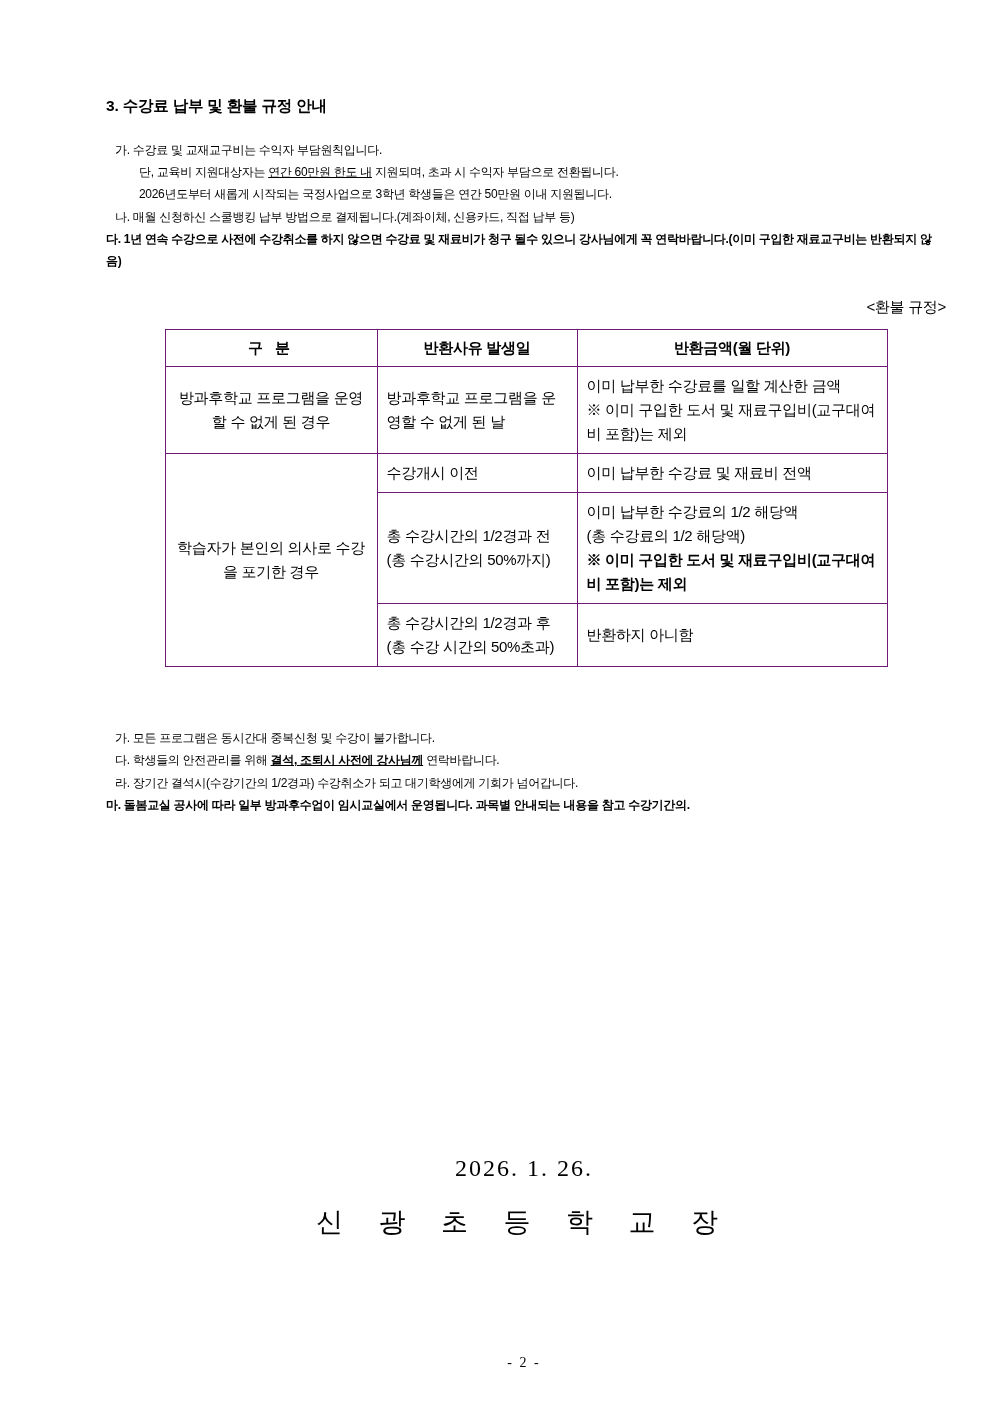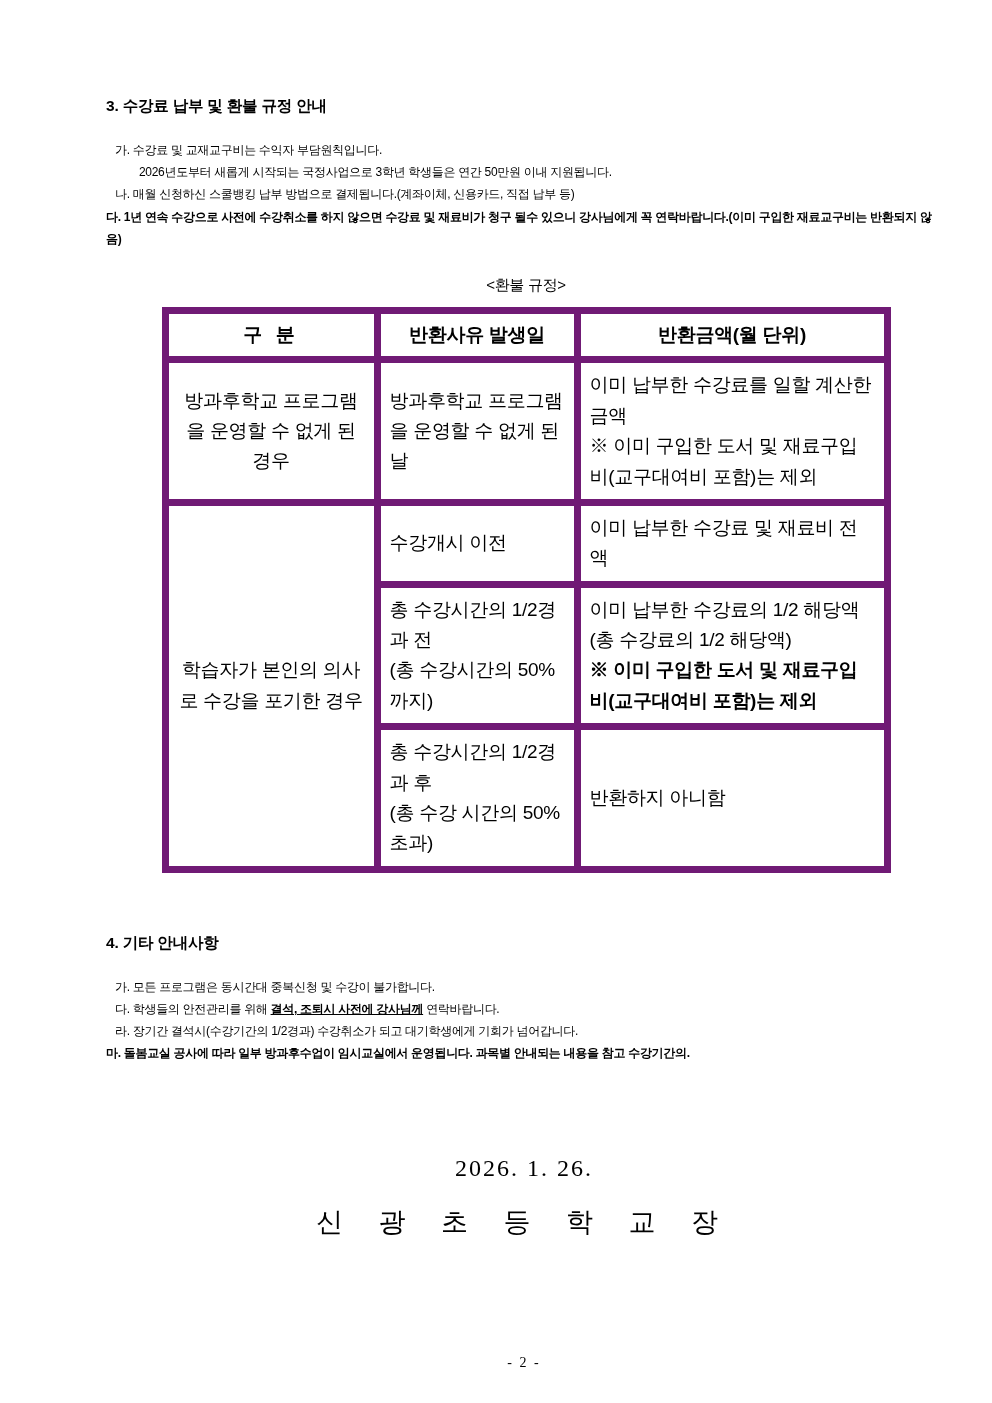--- a/index.html
+++ b/index.html
@@ -53,36 +53,36 @@
     white-space: normal;
   }
   .indent-a { padding-left: 9px; }
   .indent-b { padding-left: 33px; }
   .bold { font-weight: bold; }
   .u { text-decoration: underline; }
   .spacer-30 { height: 30px; }
 
   
   .table-title {
-    text-align: center;
+    text-align: right;
     font-size: 15px;
     font-weight: normal;
     letter-spacing: -0.3px;
     margin: 26px 0 12px 0;
   }
   table.refund {
     border-collapse: collapse;
     margin: 0 auto;
     width: 722px;
     table-layout: fixed;
   }
   table.refund th,
   table.refund td {
-    border: 7px solid #701a75;
-    font-size: 19px;
+    border: 1px solid #701a75;
+    font-size: 15px;
     letter-spacing: -0.3px;
     padding: 7px 9px;
     vertical-align: middle;
     line-height: 1.6;
   }
   table.refund th {
     text-align: center;
     font-weight: bold;
     padding: 6px 4px;
   }
@@ -130,20 +130,23 @@
 </head>
 <body>
 
 <div class="page">
   <div class="content">
 
     <div class="section-heading">3. 수강료 납부 및 환불 규정 안내</div>
 
     <div class="para indent-a">가. 수강료 및 교재교구비는 수익자 부담원칙입니다.</div>
 
+    <div class="para indent-b">
+      <span>단, 교육비 지원대상자는 </span><span class="u">연간 60만원 한도 내</span><span> 지원되며, 초과 시 수익자 부담으로 전환됩니다.</span>
+    </div>
 
     <div class="para indent-b">2026년도부터 새롭게 시작되는 국정사업으로 3학년 학생들은 연간 50만원 이내 지원됩니다.</div>
 
 
     <div class="para indent-a">나. 매월 신청하신 스쿨뱅킹 납부 방법으로 결제됩니다.(계좌이체, 신용카드, 직접 납부 등)</div>
 
     <div class="para wrap bold">다. 1년 연속 수강으로 사전에 수강취소를 하지 않으면 수강료 및 재료비가 청구 될수 있으니 강사님에게 꼭 연락바랍니다.(이미 구입한 재료교구비는 반환되지 않음)</div>
 
 
     <div class="table-title">&lt;환불 규정&gt;</div>
@@ -192,21 +195,20 @@
             <div>(총 수강 시간의 50%초과)</div>
           </td>
           <td class="left">반환하지 아니함</td>
         </tr>
       </tbody>
     </table>
 
     <div class="spacer-30"></div>
     <div class="spacer-30"></div>
 
-    <div class="section-heading second">4. 기타 안내사항</div>
 
     <div class="para indent-a">가. 모든 프로그램은 동시간대 중복신청 및 수강이 불가합니다.</div>
     <div class="para indent-a">
       <span>다. 학생들의 안전관리를 위해 </span><span class="bold u">결석, 조퇴시 사전에 강사님께</span><span> 연락바랍니다.</span>
     </div>
     <div class="para indent-a">라. 장기간 결석시(수강기간의 1/2경과) 수강취소가 되고 대기학생에게 기회가 넘어갑니다.</div>
     <div class="para wrap bold">마. 돌봄교실 공사에 따라 일부 방과후수업이 임시교실에서 운영됩니다. 과목별 안내되는 내용을 참고 수강기간의.</div>
 
   </div>
 

